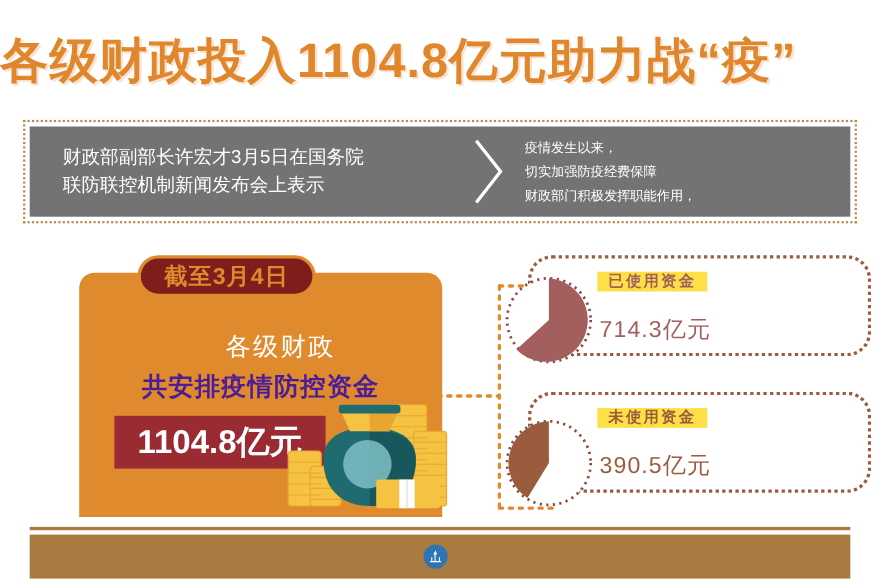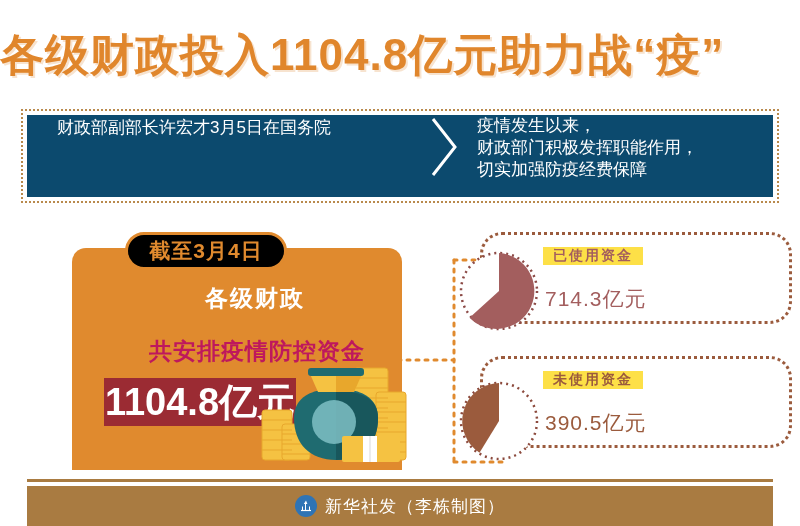--- a/index.html
+++ b/index.html
@@ -21,67 +21,67 @@
   }
 
   
   .banner-outline{
     position:absolute;left:21px;top:109px;width:758px;height:94px;
     border:2px dotted #b98a4d;
     box-sizing:border-box;
   }
   .banner{
     position:absolute;left:27px;top:115px;width:746px;height:82px;
-    background:#0c4a6e;
+    background:#737373;
     box-sizing:border-box;
-    display:flex;align-items:flex-start;
+    display:flex;align-items:center;
   }
   .banner-left{
     width:400px;padding-left:30px;box-sizing:border-box;
     color:#ffffff;font-size:17px;line-height:26px;
   }
   .banner-chevron{
     width:32px;height:64px;position:relative;flex:none;
   }
   .banner-chevron svg{display:block;}
   .banner-right{
     flex:1;padding-left:18px;box-sizing:border-box;
-    color:#ffffff;font-size:17px;line-height:22px;
+    color:#ffffff;font-size:12px;line-height:22px;
   }
   .banner-left div,.banner-right div{white-space:nowrap;}
 
   
   .maincard{
     position:absolute;left:72px;top:248px;width:330px;height:222px;
     background:#E08A2E;border-radius:14px 14px 0 0;
   }
   .badge{
     position:absolute;left:125px;top:232px;
     width:162px;height:38px;border-radius:19px;
-    background:#000000;border:3px solid #E08A2E;
+    background:#7f1d1d;border:3px solid #E08A2E;
     box-sizing:border-box;
     color:#E08A2E;font-size:21px;font-weight:bold;
     display:flex;align-items:center;justify-content:center;
     letter-spacing:1px;
   }
   .mc-line1{
-    position:absolute;left:72px;top:283px;width:366px;text-align:center;
-    color:#ffffff;font-size:23px;font-weight:bold;letter-spacing:2px;
+    position:absolute;left:72px;top:300px;width:366px;text-align:center;
+    color:#ffffff;font-size:23px;font-weight:normal;letter-spacing:2px;
   }
   .mc-line2{
     position:absolute;left:72px;top:336px;width:330px;text-align:center;
-    color:#be185d;font-size:23px;font-weight:bold;letter-spacing:1px;margin-left:20px;
+    color:#4c1d95;font-size:23px;font-weight:bold;letter-spacing:1px;
   }
   .valuebox{
     position:absolute;left:104px;top:378px;width:192px;height:48px;
     background:#9B2B33;
   }
   .valuebox span{
     display:block;width:100%;height:100%;
-    color:#ffffff;font-size:38px;font-weight:bold;
+    color:#ffffff;font-size:30px;font-weight:bold;
     display:flex;align-items:center;justify-content:center;
     letter-spacing:0px;
   }
 
   
   .money{position:absolute;left:258px;top:358px;width:150px;height:112px;}
 
   
   .connector{position:absolute;left:398px;top:240px;width:110px;height:240px;}
 
@@ -130,30 +130,31 @@
 <body>
 
 <div class="page">
 
   <div class="title">各级财政投入1104.8亿元助力战“疫”</div>
 
   <div class="banner-outline"></div>
   <div class="banner">
     <div class="banner-left">
       <div>财政部副部长许宏才3月5日在国务院</div>
+      <div>联防联控机制新闻发布会上表示</div>
     </div>
     <div class="banner-chevron">
       <svg width="32" height="64" viewBox="0 0 32 64">
         <polyline points="6,4 28,32 6,60" fill="none" stroke="#ffffff" stroke-width="3"></polyline>
       </svg>
     </div>
     <div class="banner-right">
       <div>疫情发生以来，</div>
+      <div>切实加强防疫经费保障</div>
       <div>财政部门积极发挥职能作用，</div>
-      <div>切实加强防疫经费保障</div>
     </div>
   </div>
 
   <div class="connector">
     <svg width="110" height="240" viewBox="0 0 110 240">
       <g fill="none" stroke="#E08A2E" stroke-width="3" stroke-dasharray="3,6" stroke-linecap="round">
         <line x1="0" y1="120" x2="56" y2="120"></line>
         <line x1="56" y1="20" x2="56" y2="222"></line>
         <line x1="56" y1="20" x2="108" y2="20"></line>
         <line x1="56" y1="222" x2="108" y2="222"></line>
@@ -243,16 +244,15 @@
   <div class="footer">
     <span class="logo">
       <svg width="16" height="16" viewBox="0 0 16 16">
         <circle cx="8" cy="8" r="8" fill="#2f74b5"></circle>
         <path d="M8 2.5 L9.4 6 L8 6 L8 13 L7 13 L7 6 L5.8 6 Z" fill="#ffffff"></path>
         <path d="M3 12.5 L13 12.5" stroke="#ffffff" stroke-width="1.2"></path>
         <path d="M4.5 8.5 L4.5 12" stroke="#ffffff" stroke-width="1"></path>
         <path d="M11.5 8.5 L11.5 12" stroke="#ffffff" stroke-width="1"></path>
       </svg>
     </span>
-    <span>新华社发（李栋制图）</span>
   </div>
 
 </div>
 
 </body></html>

